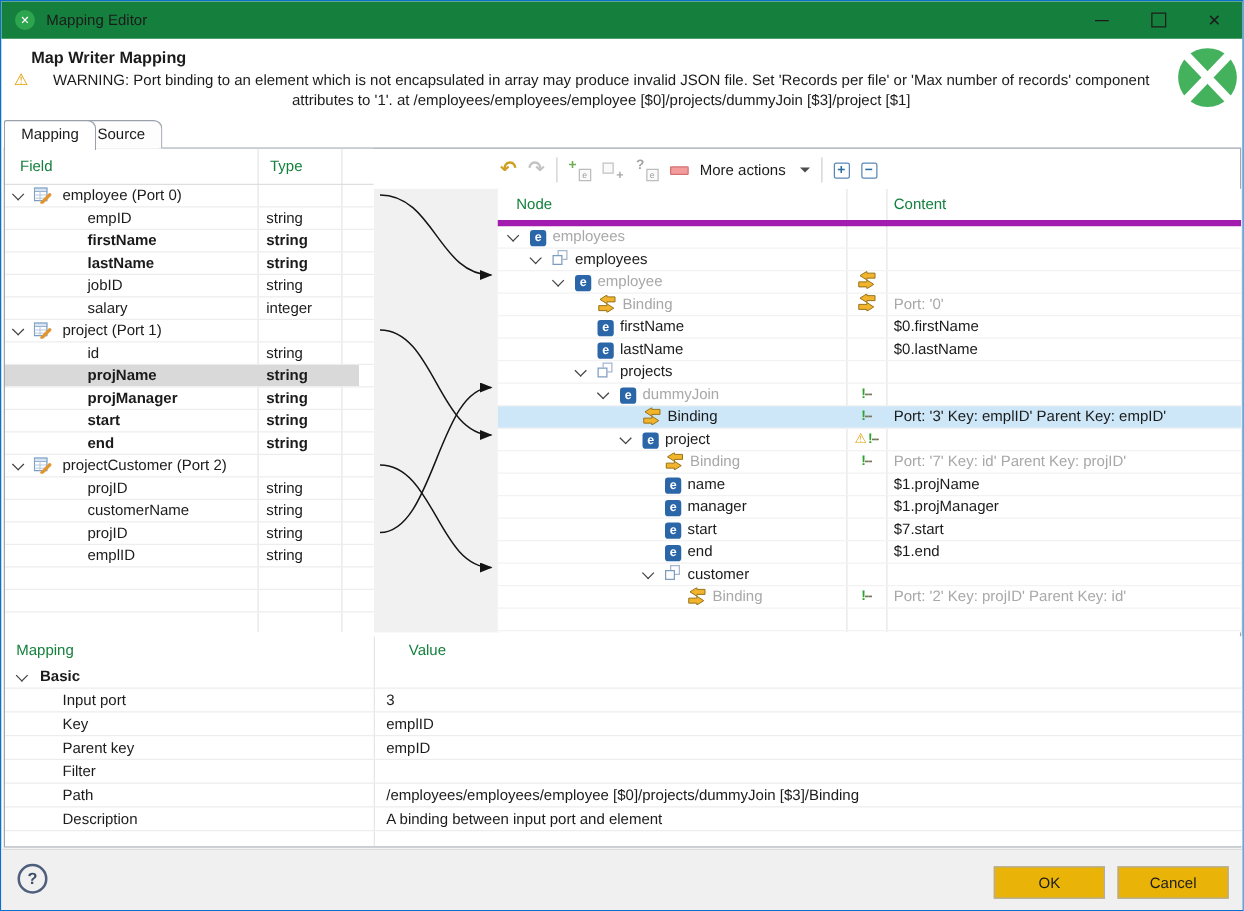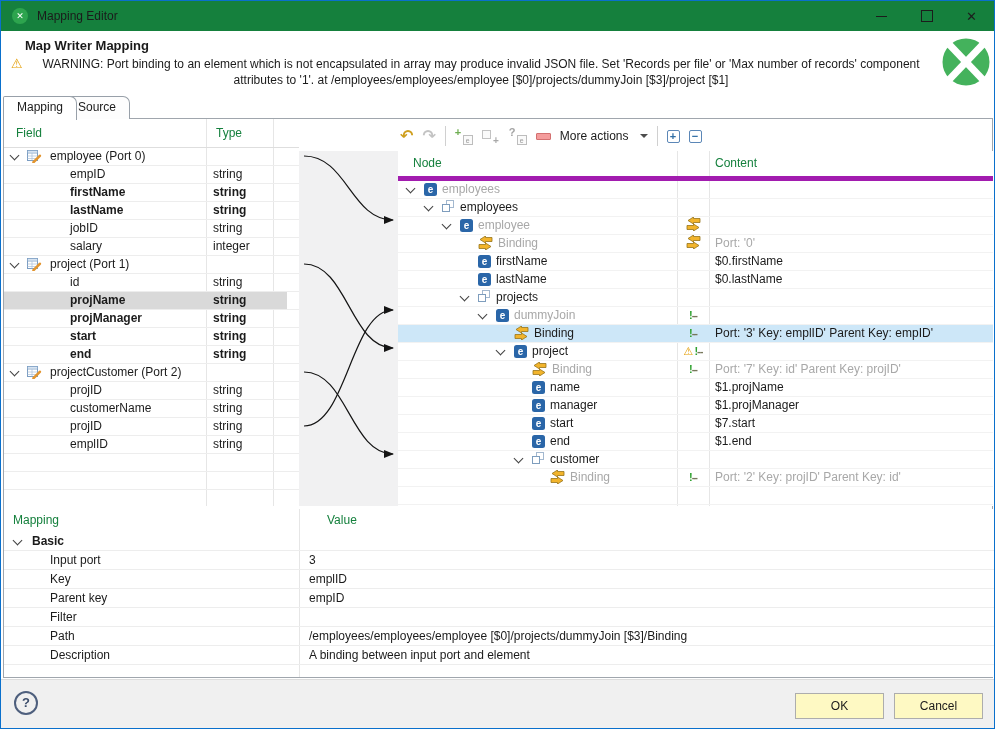--- a/index.html
+++ b/index.html
@@ -93,21 +93,21 @@
   .phdr{position:relative;height:23px;}
   .phdr .hlabel{top:4px;}
   .prow{position:relative;height:18px;border-bottom:1px solid #ededed;}
   .plabel{position:absolute;left:46px;top:2px;white-space:nowrap;}
   .plabel.grp{left:28px;font-weight:bold;}
   .pval{position:absolute;left:305px;top:2px;white-space:nowrap;}
   
   .footer{position:absolute;left:0;top:678px;width:100%;height:51px;background:#f0f0f0;border-top:1px solid #dcdcdc;box-sizing:border-box;}
   .help{position:absolute;left:13px;top:11px;width:20px;height:20px;border:2px solid #4e5f7d;border-radius:50%;
         text-align:center;line-height:20px;font-weight:bold;color:#3c4d6b;font-size:13px;background:#f0f0f0;}
-  .btn{position:absolute;top:13px;width:89px;height:26px;background:#fef9c3;border:1px solid #adadad;
+  .btn{position:absolute;top:13px;width:89px;height:26px;background:#eab308;border:1px solid #adadad;
        font-size:12px;font-family:inherit;color:#1b1b1b;}
   .btn.ok{left:794px;}
   .btn.cancel{left:893px;}
 </style>
 </head>
 <body>
 
 <div id="win">
 
   <div class="titlebar">

